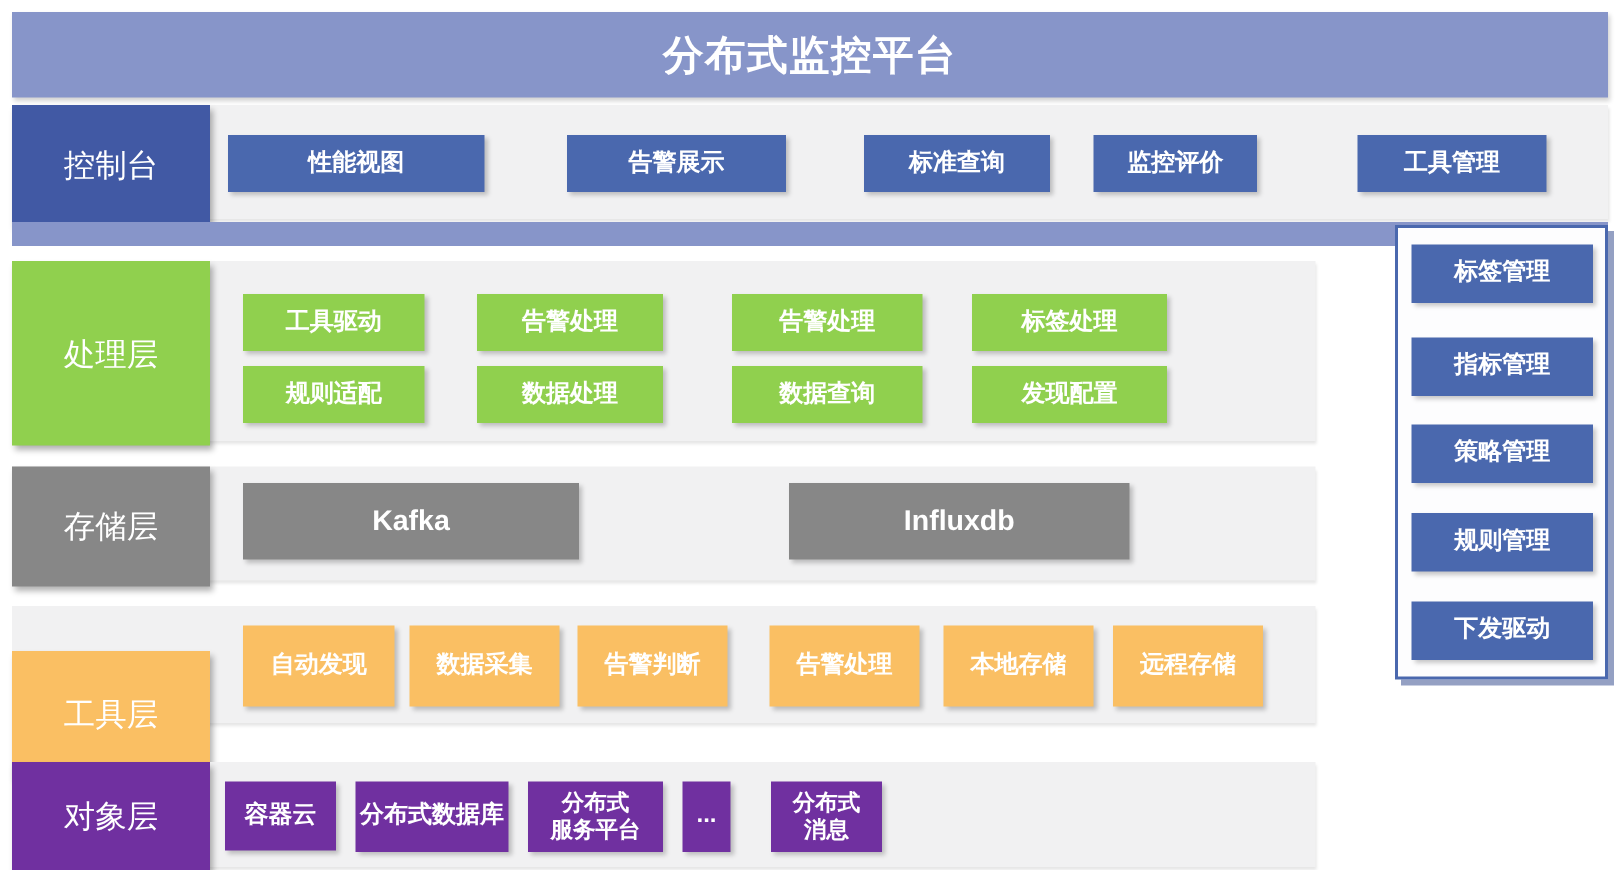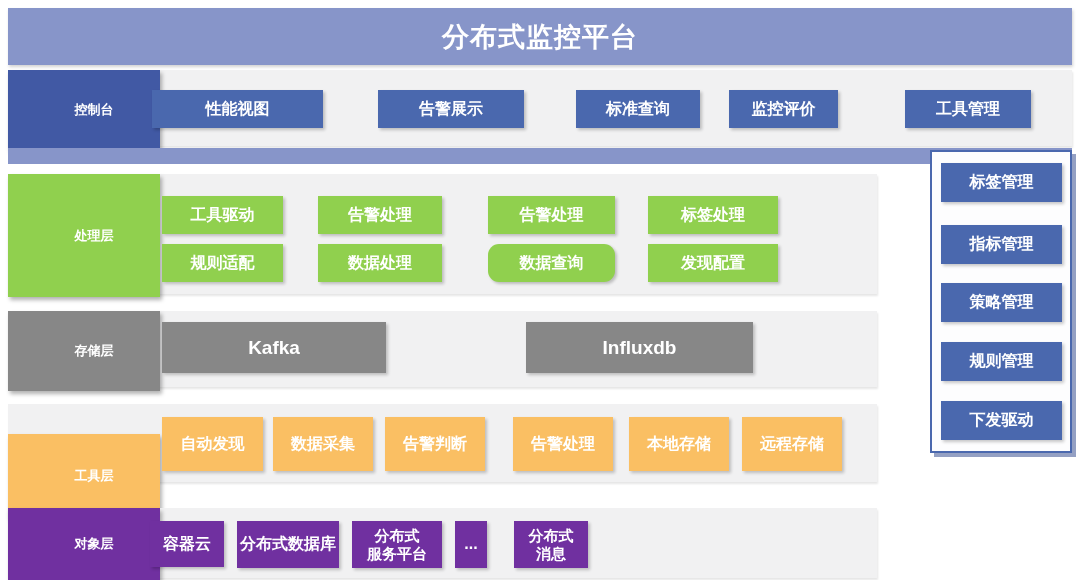--- a/index.html
+++ b/index.html
@@ -6,21 +6,21 @@
   #stage{position:relative;width:1080px;height:580px;background:#ffffff;overflow:hidden;}
 
   .banner{position:absolute;left:8px;top:8px;width:1064px;height:57px;background:#8795c9;
           display:flex;align-items:center;justify-content:center;box-shadow:1px 2px 3px rgba(0,0,0,0.18);}
   .banner .title{color:#ffffff;font-size:27px;font-weight:bold;letter-spacing:1px;}
 
   .band{position:absolute;background:#f1f1f2;box-shadow:1px 2px 2px rgba(0,0,0,0.10);}
   .peribar{position:absolute;left:8px;top:148px;width:1064px;height:16px;background:#8795c9;}
 
   .label-box{position:absolute;display:flex;align-items:center;justify-content:center;
-             color:#ffffff;font-weight:bold;font-size:13px;box-shadow:2px 3px 4px rgba(0,0,0,0.30);padding-left:20px;}
+             color:#ffffff;font-weight:normal;font-size:21px;box-shadow:2px 3px 4px rgba(0,0,0,0.30);}
   .btn{position:absolute;display:flex;align-items:center;justify-content:center;text-align:center;
        color:#ffffff;font-weight:bold;font-size:16px;line-height:1.15;white-space:pre-line;
        box-shadow:2px 2px 3px rgba(0,0,0,0.22);}
 
   .c-bluedark{background:#4159a4;}
   .c-blue{background:#4a68ae;}
   .c-green{background:#90d04e;}
   .c-gray{background:#878787;}
   .c-orange{background:#fabf63;}
   .c-purple{background:#7030a0;}
@@ -50,21 +50,21 @@
   <div class="peribar"></div>
 
   <div class="band" style="left:8px;top:174px;width:869px;height:120px;"></div>
   <div class="label-box c-green" style="left:8px;top:174px;width:132px;height:123px;">处理层</div>
   <div class="btn c-green" style="left:162px;top:196px;width:121px;height:38px;">工具驱动</div>
   <div class="btn c-green" style="left:318px;top:196px;width:124px;height:38px;">告警处理</div>
   <div class="btn c-green" style="left:488px;top:196px;width:127px;height:38px;">告警处理</div>
   <div class="btn c-green" style="left:648px;top:196px;width:130px;height:38px;">标签处理</div>
   <div class="btn c-green" style="left:162px;top:244px;width:121px;height:38px;">规则适配</div>
   <div class="btn c-green" style="left:318px;top:244px;width:124px;height:38px;">数据处理</div>
-  <div class="btn c-green" style="left:488px;top:244px;width:127px;height:38px;border-radius:11px;">数据查询</div>
+  <div class="btn c-green" style="left:488px;top:244px;width:127px;height:38px;">数据查询</div>
   <div class="btn c-green" style="left:648px;top:244px;width:130px;height:38px;">发现配置</div>
 
   <div class="band" style="left:8px;top:311px;width:869px;height:76px;"></div>
   <div class="label-box c-gray" style="left:8px;top:311px;width:132px;height:80px;">存储层</div>
   <div class="btn c-gray db" style="left:162px;top:322px;width:224px;height:51px;">Kafka</div>
   <div class="btn c-gray db" style="left:526px;top:322px;width:227px;height:51px;">Influxdb</div>
 
   <div class="band" style="left:8px;top:404px;width:869px;height:78px;"></div>
   <div class="label-box c-orange" style="left:8px;top:401px;width:132px;height:84px;margin-top:33px;">工具层</div>
   <div class="btn c-orange" style="left:162px;top:417px;width:101px;height:54px;">自动发现</div>

